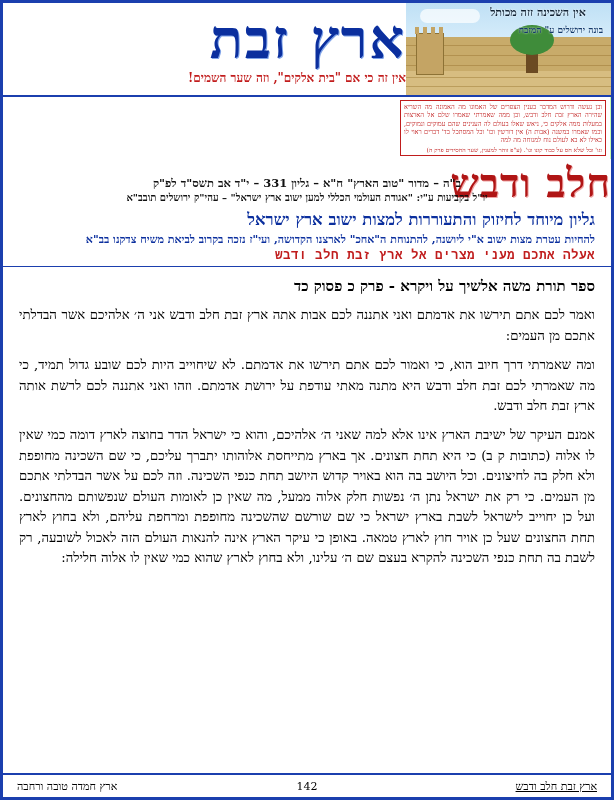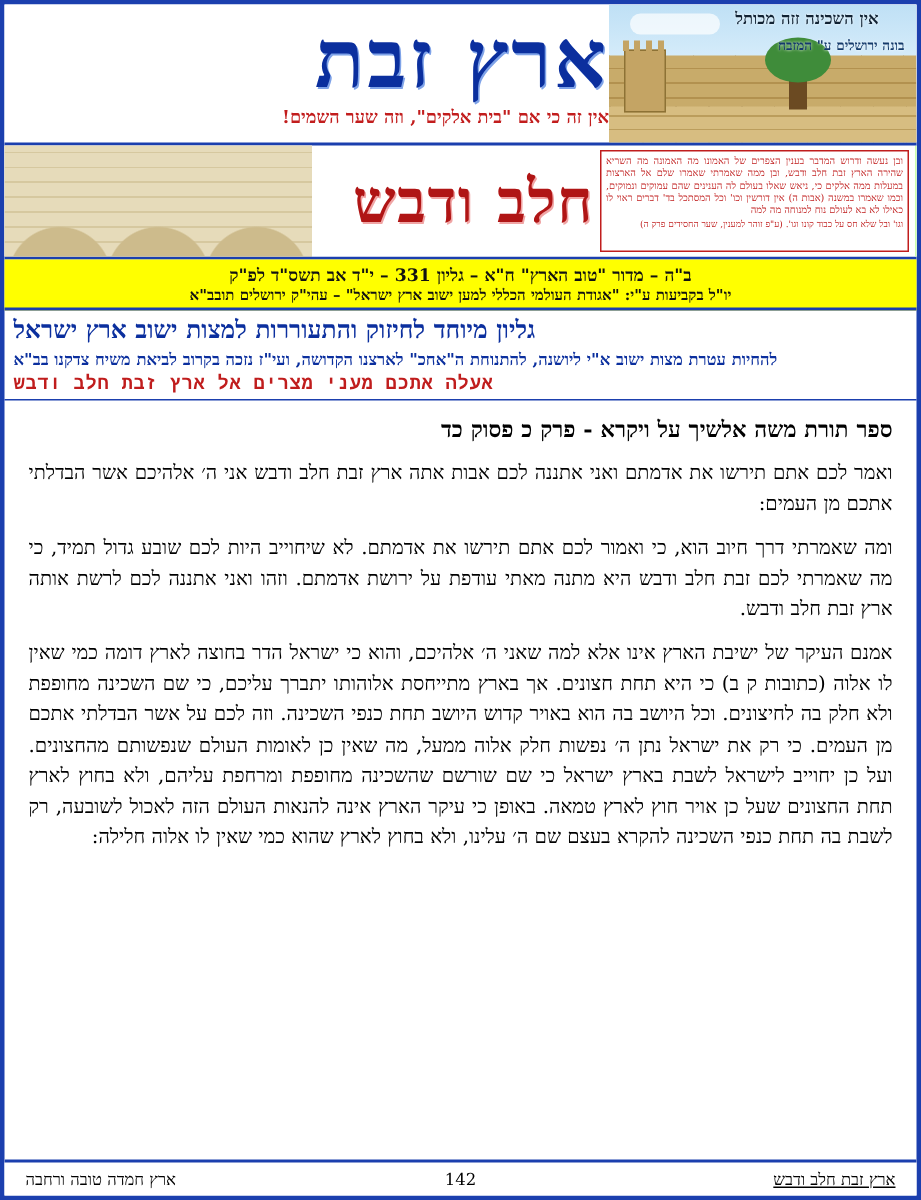--- a/index.html
+++ b/index.html
@@ -90,21 +90,21 @@
     text-shadow:1px 1px 0 #7fa3e8;
     direction:rtl;
   }
   .mast-sub{
     margin-top:5px;
     font-family:"DejaVu Serif", serif;
     font-size:12px;font-weight:bold;color:#c21d1d;direction:rtl;
   }
   
   .band2{
-    display:flex;flex-direction:row;height:74px;
+    display:flex;flex-direction:column;height:74px;
     border-bottom:2px solid #1b3fae;
     background:#fff;
   }
   .b2-left{
     width:205px;position:relative;
     background:linear-gradient(#efe6cf,#e0d3ad);
     overflow:hidden;
   }
   .arches{
     position:absolute;inset:0;
@@ -155,22 +155,22 @@
     font-weight:bold;
     color:#111;
     font-size:11.5px;
     padding:3px 0 2px;
   }
   .yellowline .l2{
     display:block;font-size:10px;margin-top:2px;color:#111;
   }
   
   .blueblock{
-    text-align:left;direction:rtl;
-    padding:4px 6px 3px;
+    text-align:right;direction:rtl;
+    padding:4px 16px 3px;
     border-bottom:1px solid #1b3fae;
   }
   .blue1{
     font-family:"DejaVu Serif", serif;
     font-size:16.5px;font-weight:bold;color:#0b2f9e;line-height:1.15;
   }
   .blue2{
     font-family:"DejaVu Serif", serif;
     font-size:11px;font-weight:bold;color:#0b2f9e;margin-top:3px;line-height:1.2;
   }

